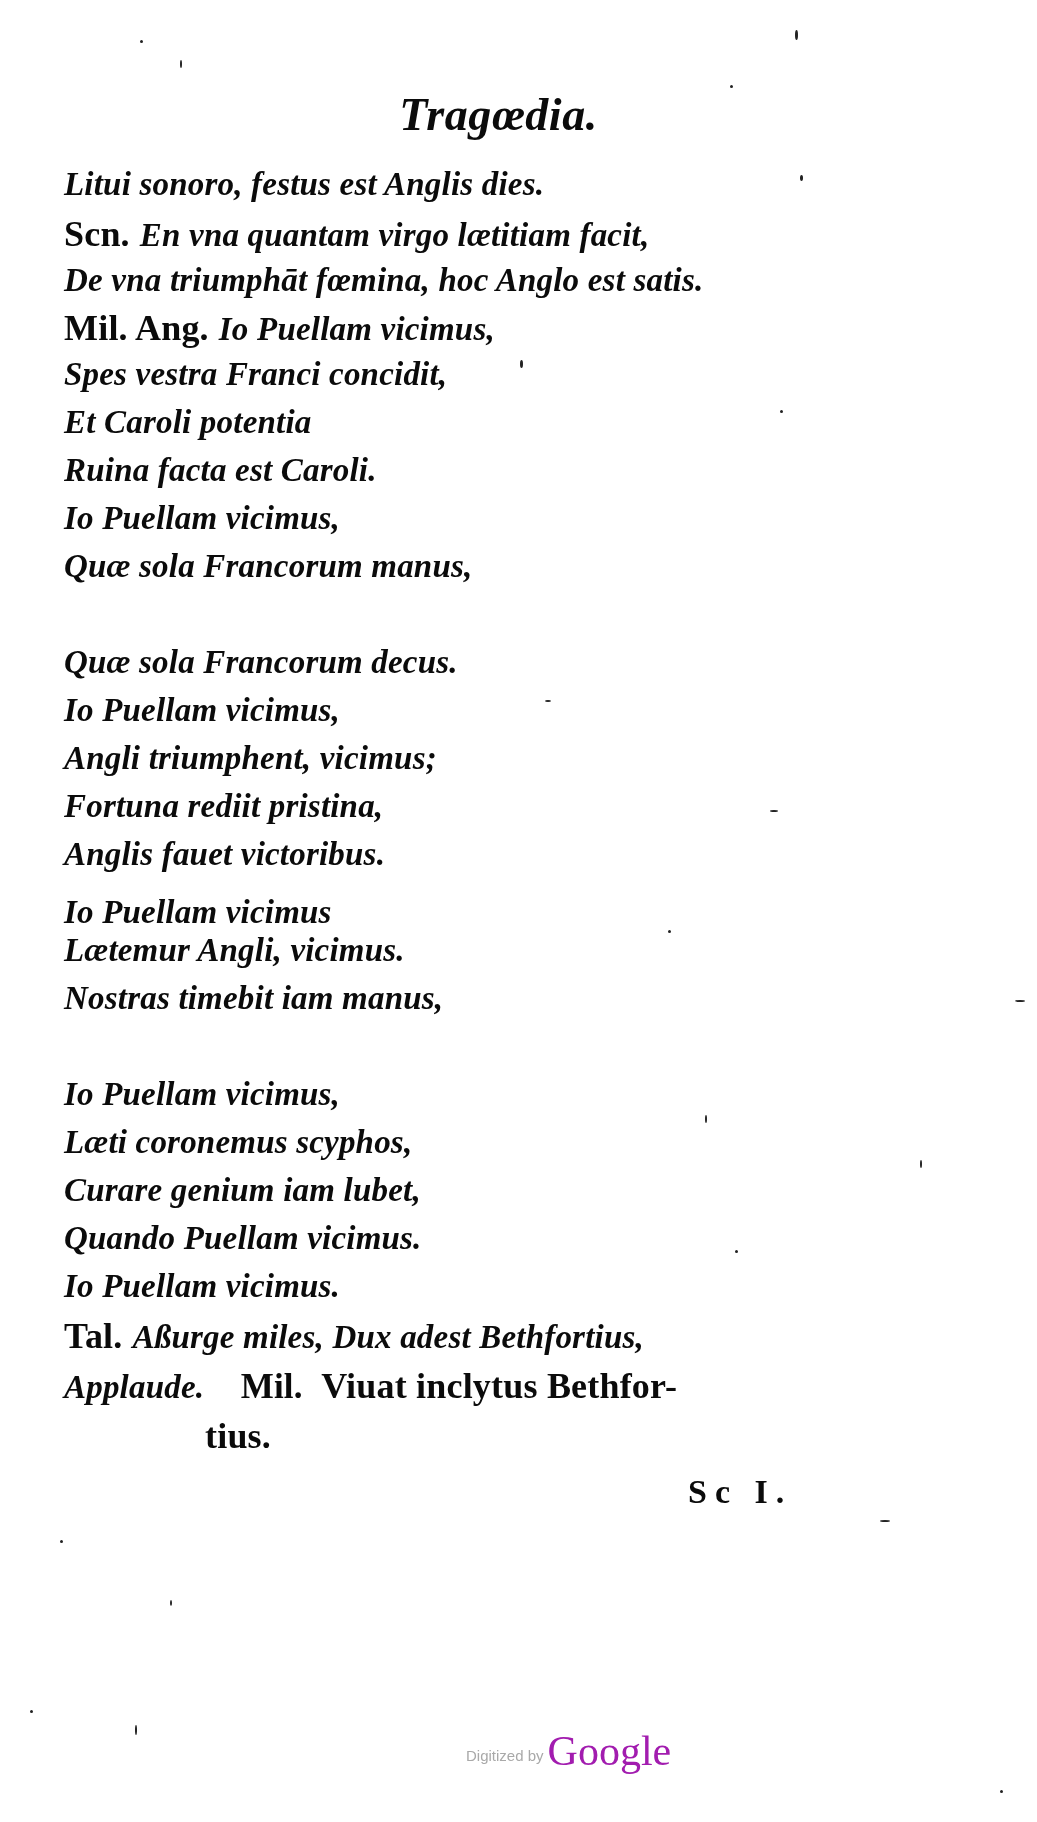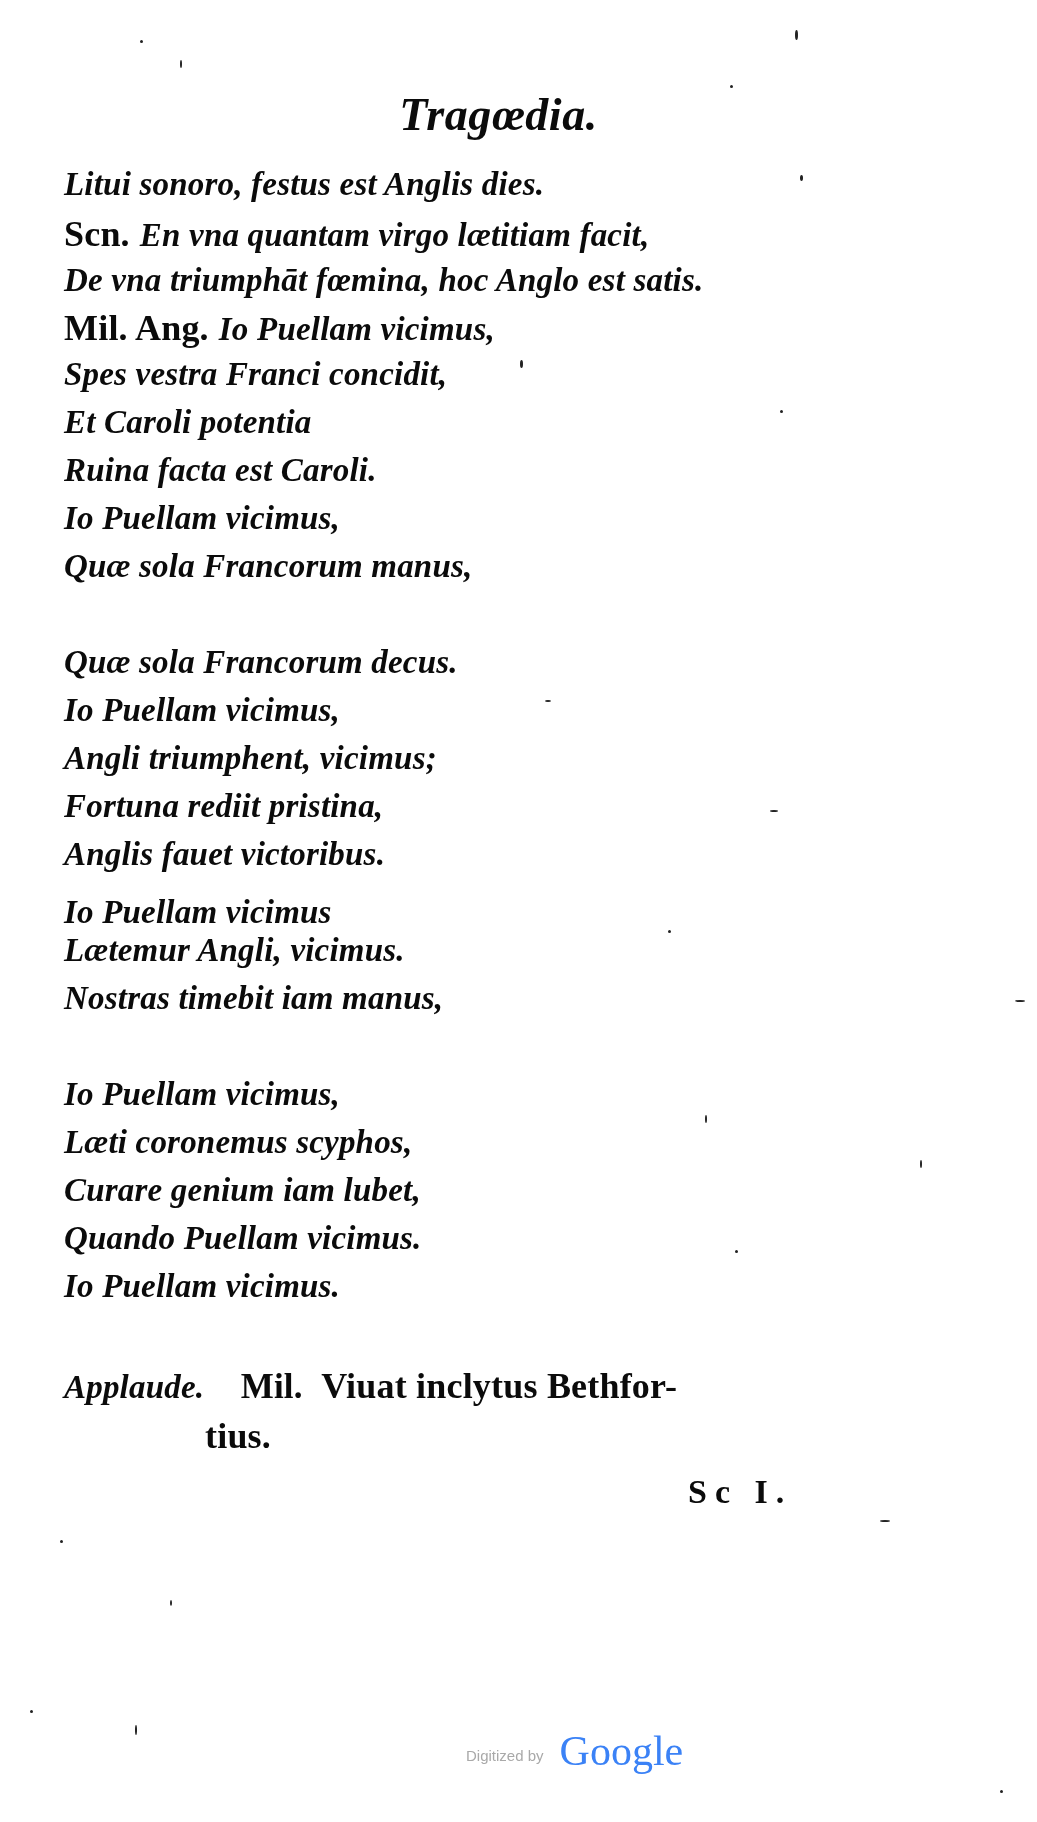--- a/index.html
+++ b/index.html
@@ -78,26 +78,26 @@
       left: 466px;
       top: 1730px;
       color: #a9a9a9;
       font-family: "Liberation Sans", "DejaVu Sans", sans-serif;
       line-height: 1;
       white-space: nowrap;
     }
     .watermark .small {
       font-size: 15px;
       vertical-align: 4px;
-      margin-right: 16px;
+      margin-right: 4px;
     }
     .watermark .brand {
       font-family: "Liberation Serif", "DejaVu Serif", serif;
       font-size: 42px;
-      color: #3b82f6;
+      color: #a21caf;
     }
     .speck {
       position: absolute;
       background: #222;
       border-radius: 50%;
     }
   </style>
 </head>
 <body>
 
@@ -123,20 +123,21 @@
     <div class="line" style="top:790px"><span>Fortuna rediit pristina,</span></div>
     <div class="line" style="top:838px"><span>Anglis fauet victoribus.</span></div>
     <div class="line" style="top:896px"><span>Io Puellam vicimus</span></div>
     <div class="line" style="top:934px"><span>Lætemur Angli, vicimus.</span></div>
     <div class="line" style="top:982px"><span>Nostras timebit iam manus,</span></div>
     <div class="line" style="top:1078px"><span>Io Puellam vicimus,</span></div>
     <div class="line" style="top:1174px"><span>Curare genium iam lubet,</span></div>
     <div class="line" style="top:1126px"><span>Læti coronemus scyphos,</span></div>
     <div class="line" style="top:1222px"><span>Quando Puellam vicimus.</span></div>
     <div class="line" style="top:1270px"><span>Io Puellam vicimus.</span></div>
+    <div class="line" style="top:1318px"><span class="speaker roman">Tal.</span><span>Aßurge miles, Dux adest Bethfortius,</span></div>
     <div class="line" style="top:1368px">
       <span>Applaude.</span>
       <span class="speaker" style="margin-left:28px">Mil.</span>
       <span class="roman">Viuat inclytus Bethfor-</span>
     </div>
     <div class="line indent roman" style="top:1418px"><span>tius.</span></div>
   </div>
 
   <div class="catchword">Sc I.</div>
 

